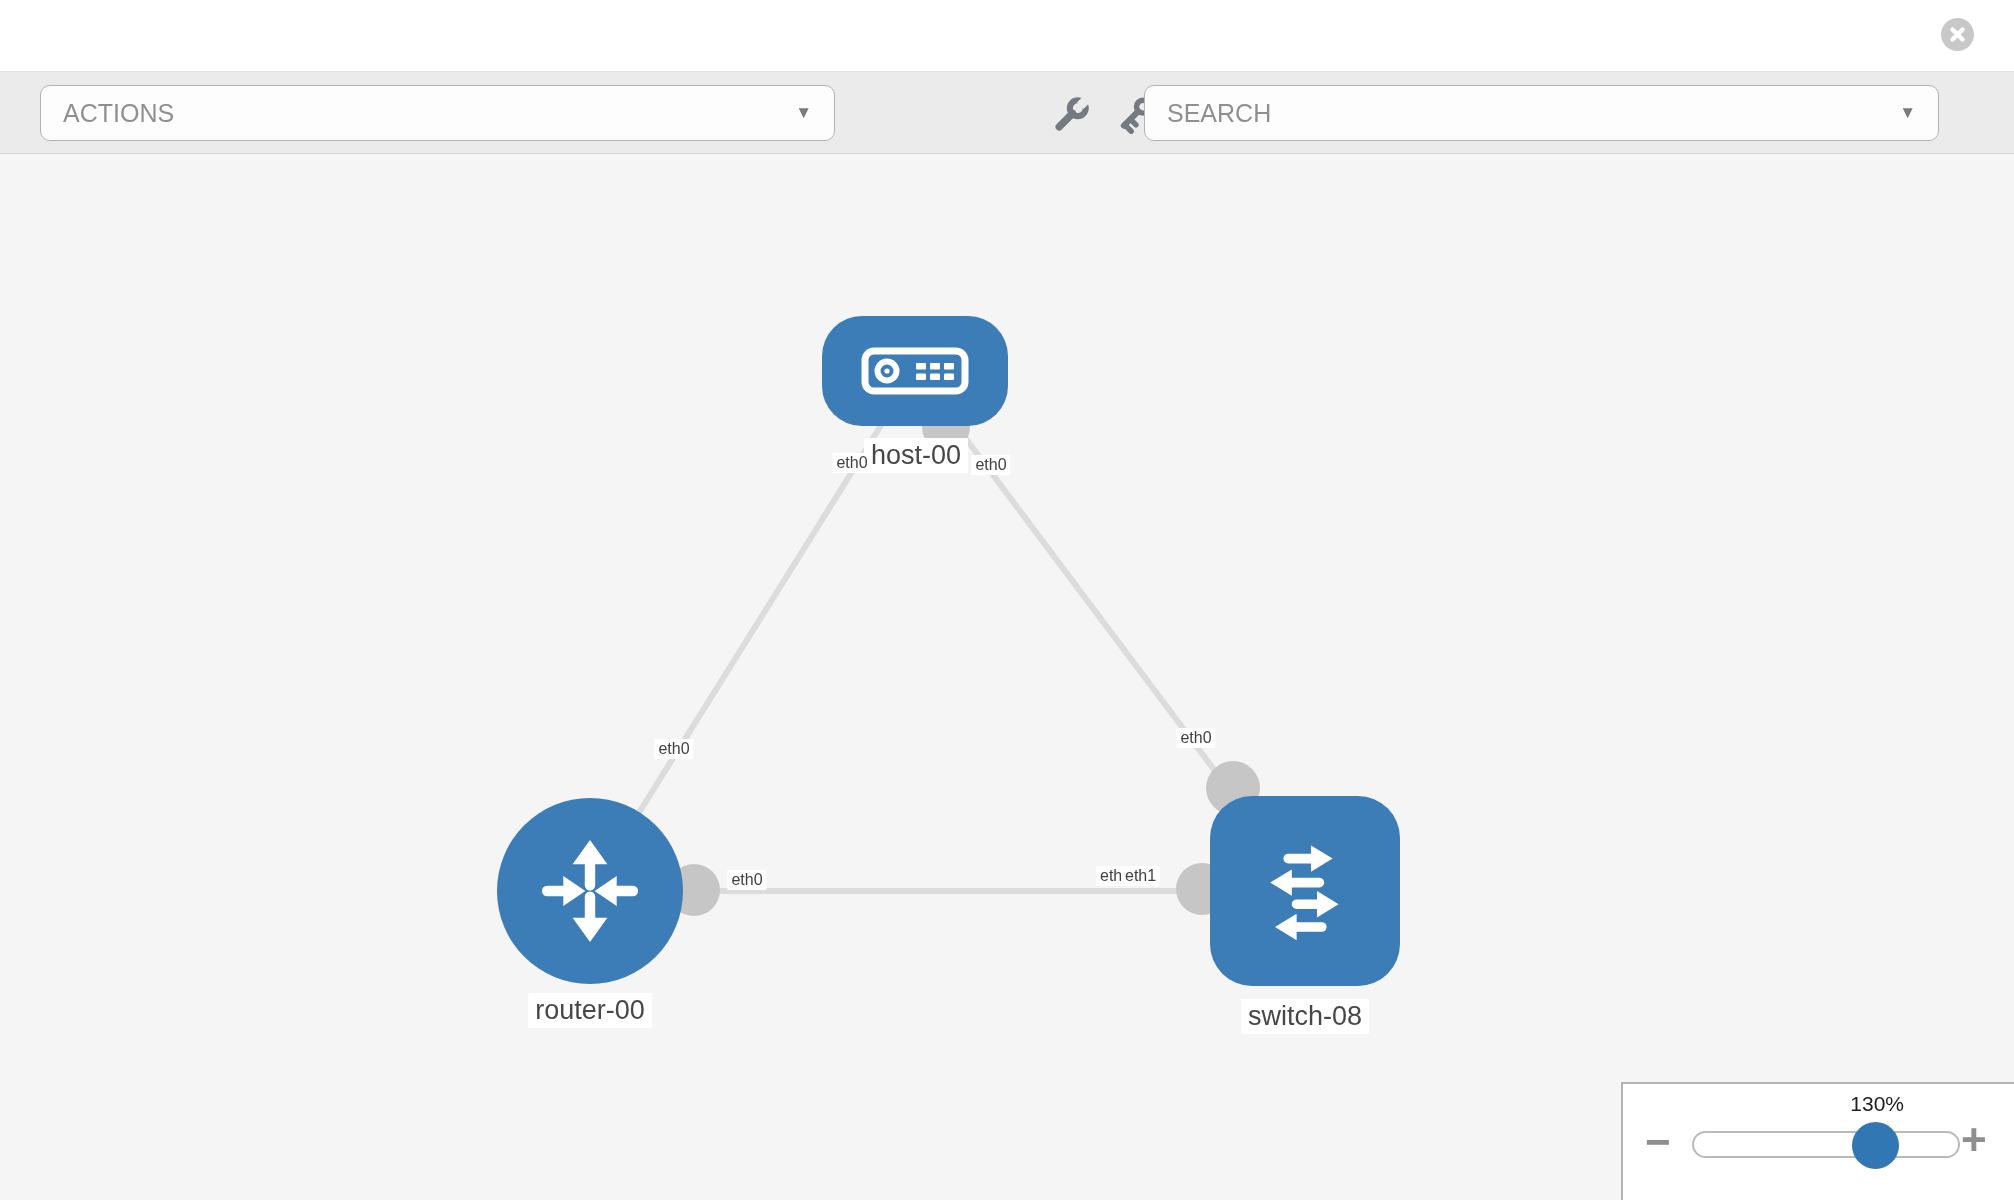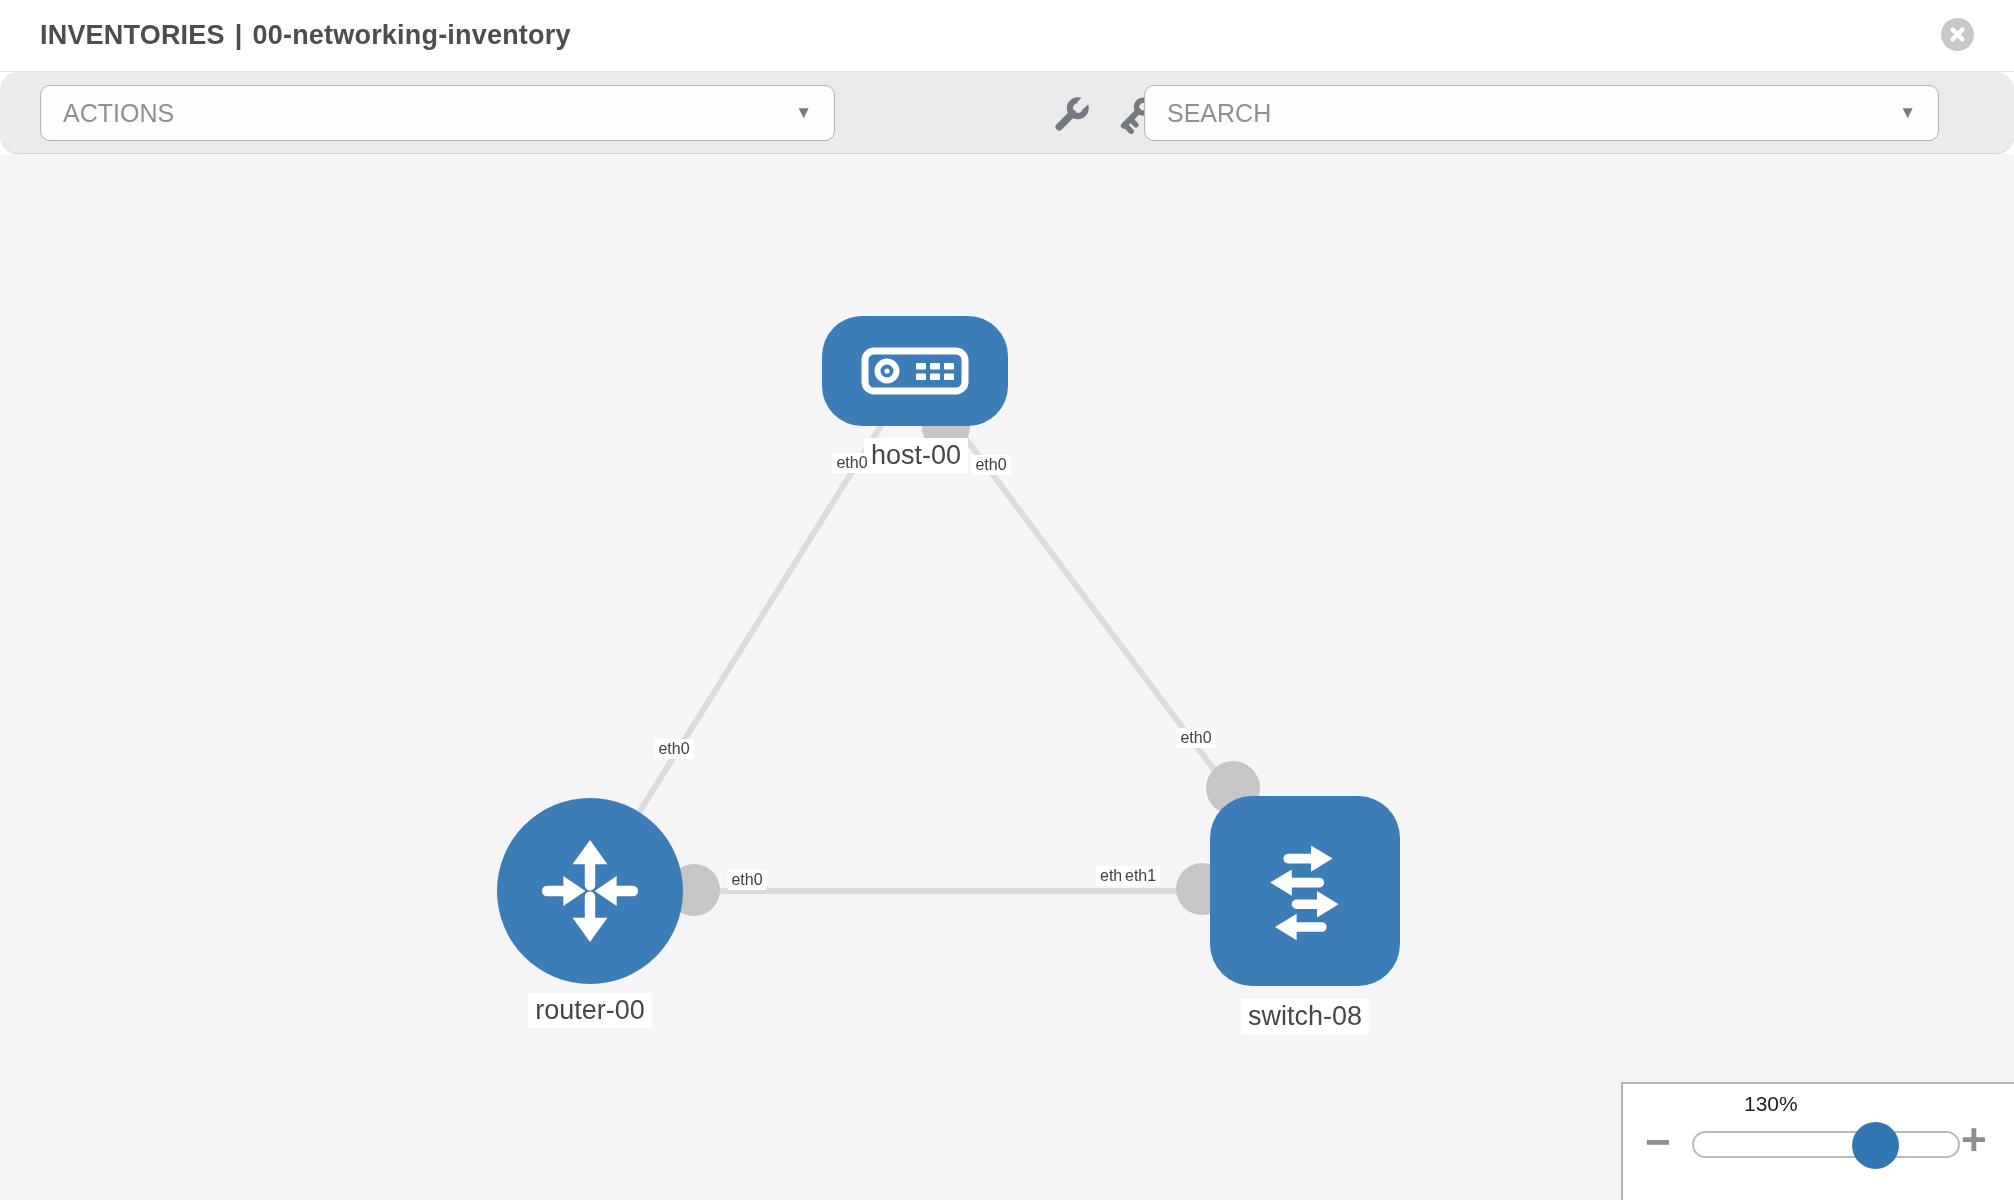--- a/index.html
+++ b/index.html
@@ -18,21 +18,20 @@
   .header-title .sep { margin:0 10px; font-weight:bold; color:#4d4d4d; }
   .close-btn {
     position:absolute; right:40px; top:18px; width:33px; height:33px;
     border-radius:50%; background:#c8c8c8; border:none; cursor:pointer;
     display:flex; align-items:center; justify-content:center; padding:0;
   }
   
   .toolbar {
     position:relative; height:82px; background:#ebebeb;
     border-bottom:1px solid #d4d4d4;
-    border-radius:18px;
   }
   .select {
     position:absolute; top:13px; height:56px; background:#fdfdfd;
     border:1px solid #b3b3b3; border-radius:10px;
     display:flex; align-items:center; padding:0 22px;
     font-size:25px; color:#8f8f8f; cursor:pointer;
   }
   .select .caret {
     position:absolute; right:22px; top:50%; transform:translateY(-50%);
     font-size:17px; color:#7b7b7b;
@@ -75,21 +74,21 @@
   #if-hs-switch { left:1196px; top:574px; }
   #if-rs-router { left:747px;  top:716px; }
   #if-rs-switch-under { left:1096px; top:712px; z-index:1; }
   #if-rs-switch-over  { left:1121px; top:712px; z-index:2; }
   
   .zoom-panel {
     position:absolute; left:1621px; top:928px; width:400px; height:130px;
     background:#ffffff; border:2px solid #b4b4b4;
   }
   .zoom-value {
-    position:absolute; left:121px; top:8px; width:160px; text-align:left;
+    position:absolute; left:121px; top:8px; width:160px; text-align:right;
     font-size:21px; color:#1e1e1e;
   }
   .zoom-minus, .zoom-plus {
     position:absolute; background:none; border:none; padding:0; cursor:pointer;
     font-size:44px; font-weight:bold; color:#8e8e8e; line-height:1;
   }
   .zoom-minus { left:22px;  top:36px; }
   .zoom-plus  { left:338px; top:34px; }
   .zoom-track {
     position:absolute; left:69px; top:47px; width:268px; height:27px;
@@ -98,23 +97,20 @@
   .zoom-knob {
     position:absolute; left:158px; top:-11px; width:47px; height:47px;
     border-radius:50%; background:#3077b4; cursor:grab;
   }
   .icon-svg { display:block; }
 </style>
 </head>
 <body>
 
 <div class="header">
-  <div class="header-title">
-    <span>INVENTORIES</span><span class="sep">|</span><span>00-networking-inventory</span>
-  </div>
   <button class="close-btn">
     <span>
       <svg class="icon-svg" width="19" height="19" viewBox="0 0 19 19">
         <line x1="4.5" y1="4.5" x2="14.5" y2="14.5" stroke="#ffffff" stroke-width="4.4" stroke-linecap="round"></line>
         <line x1="14.5" y1="4.5" x2="4.5" y2="14.5" stroke="#ffffff" stroke-width="4.4" stroke-linecap="round"></line>
       </svg>
     </span>
   </button>
 </div>
 

